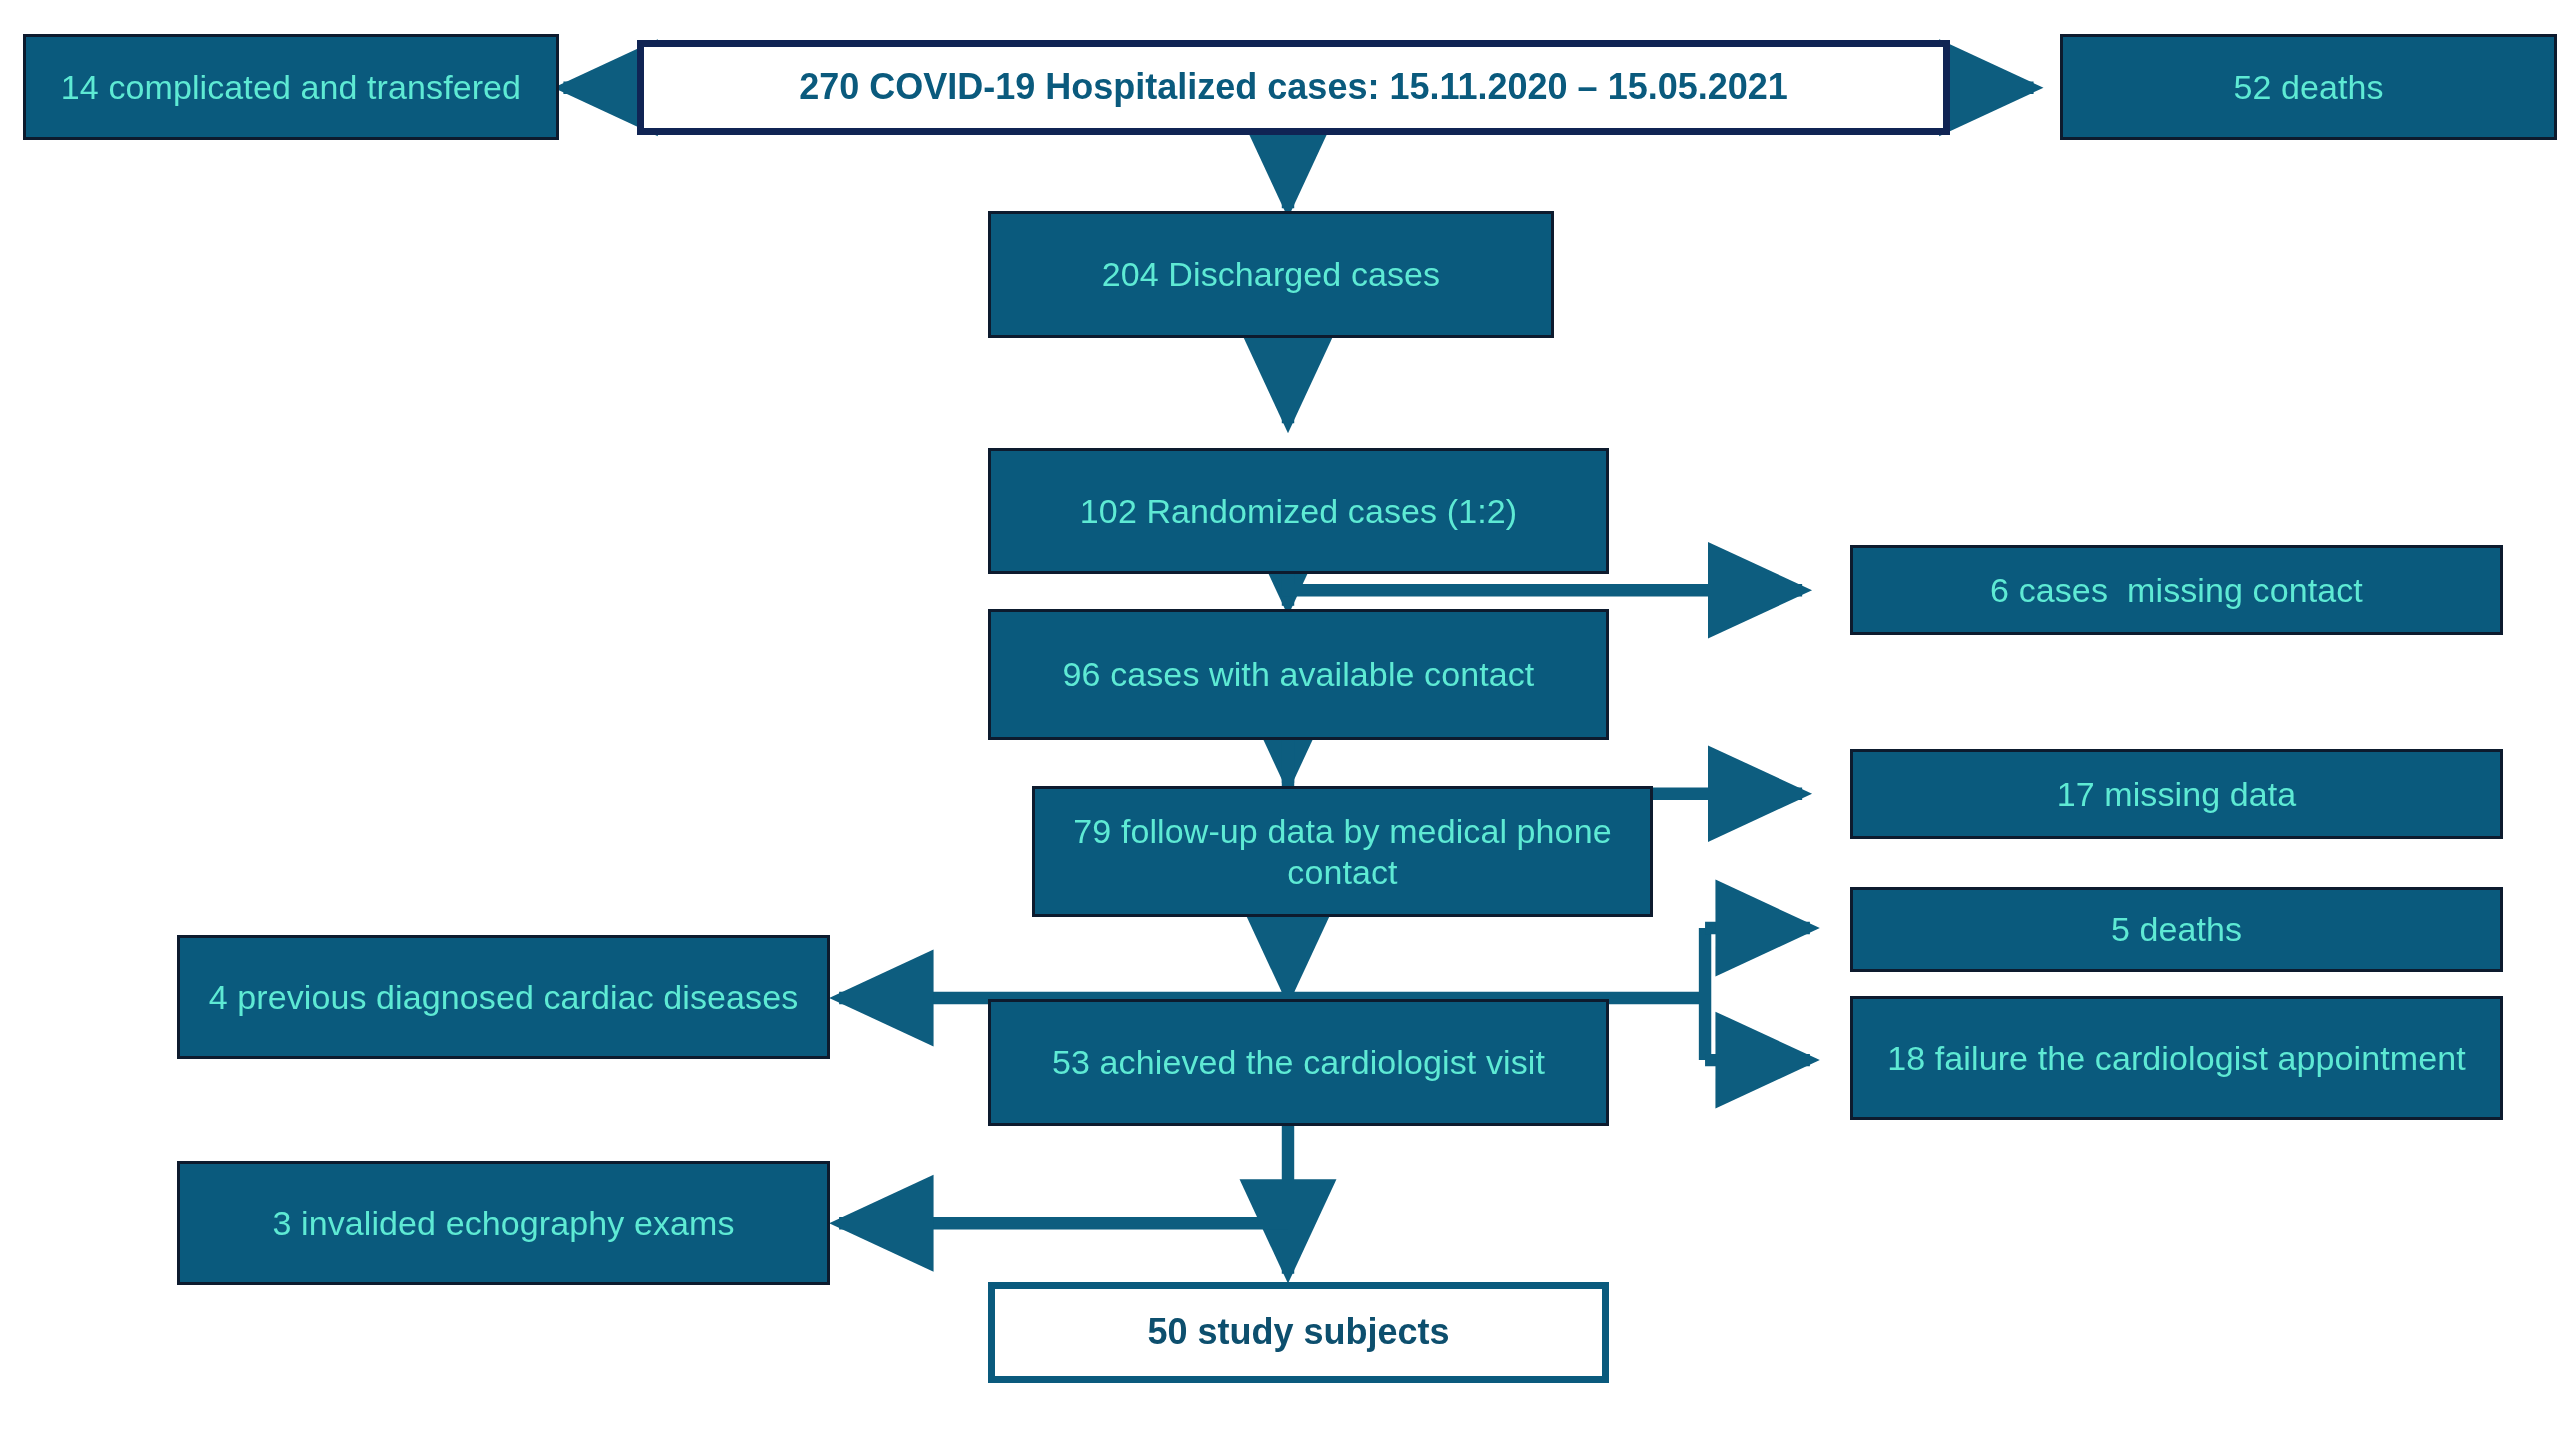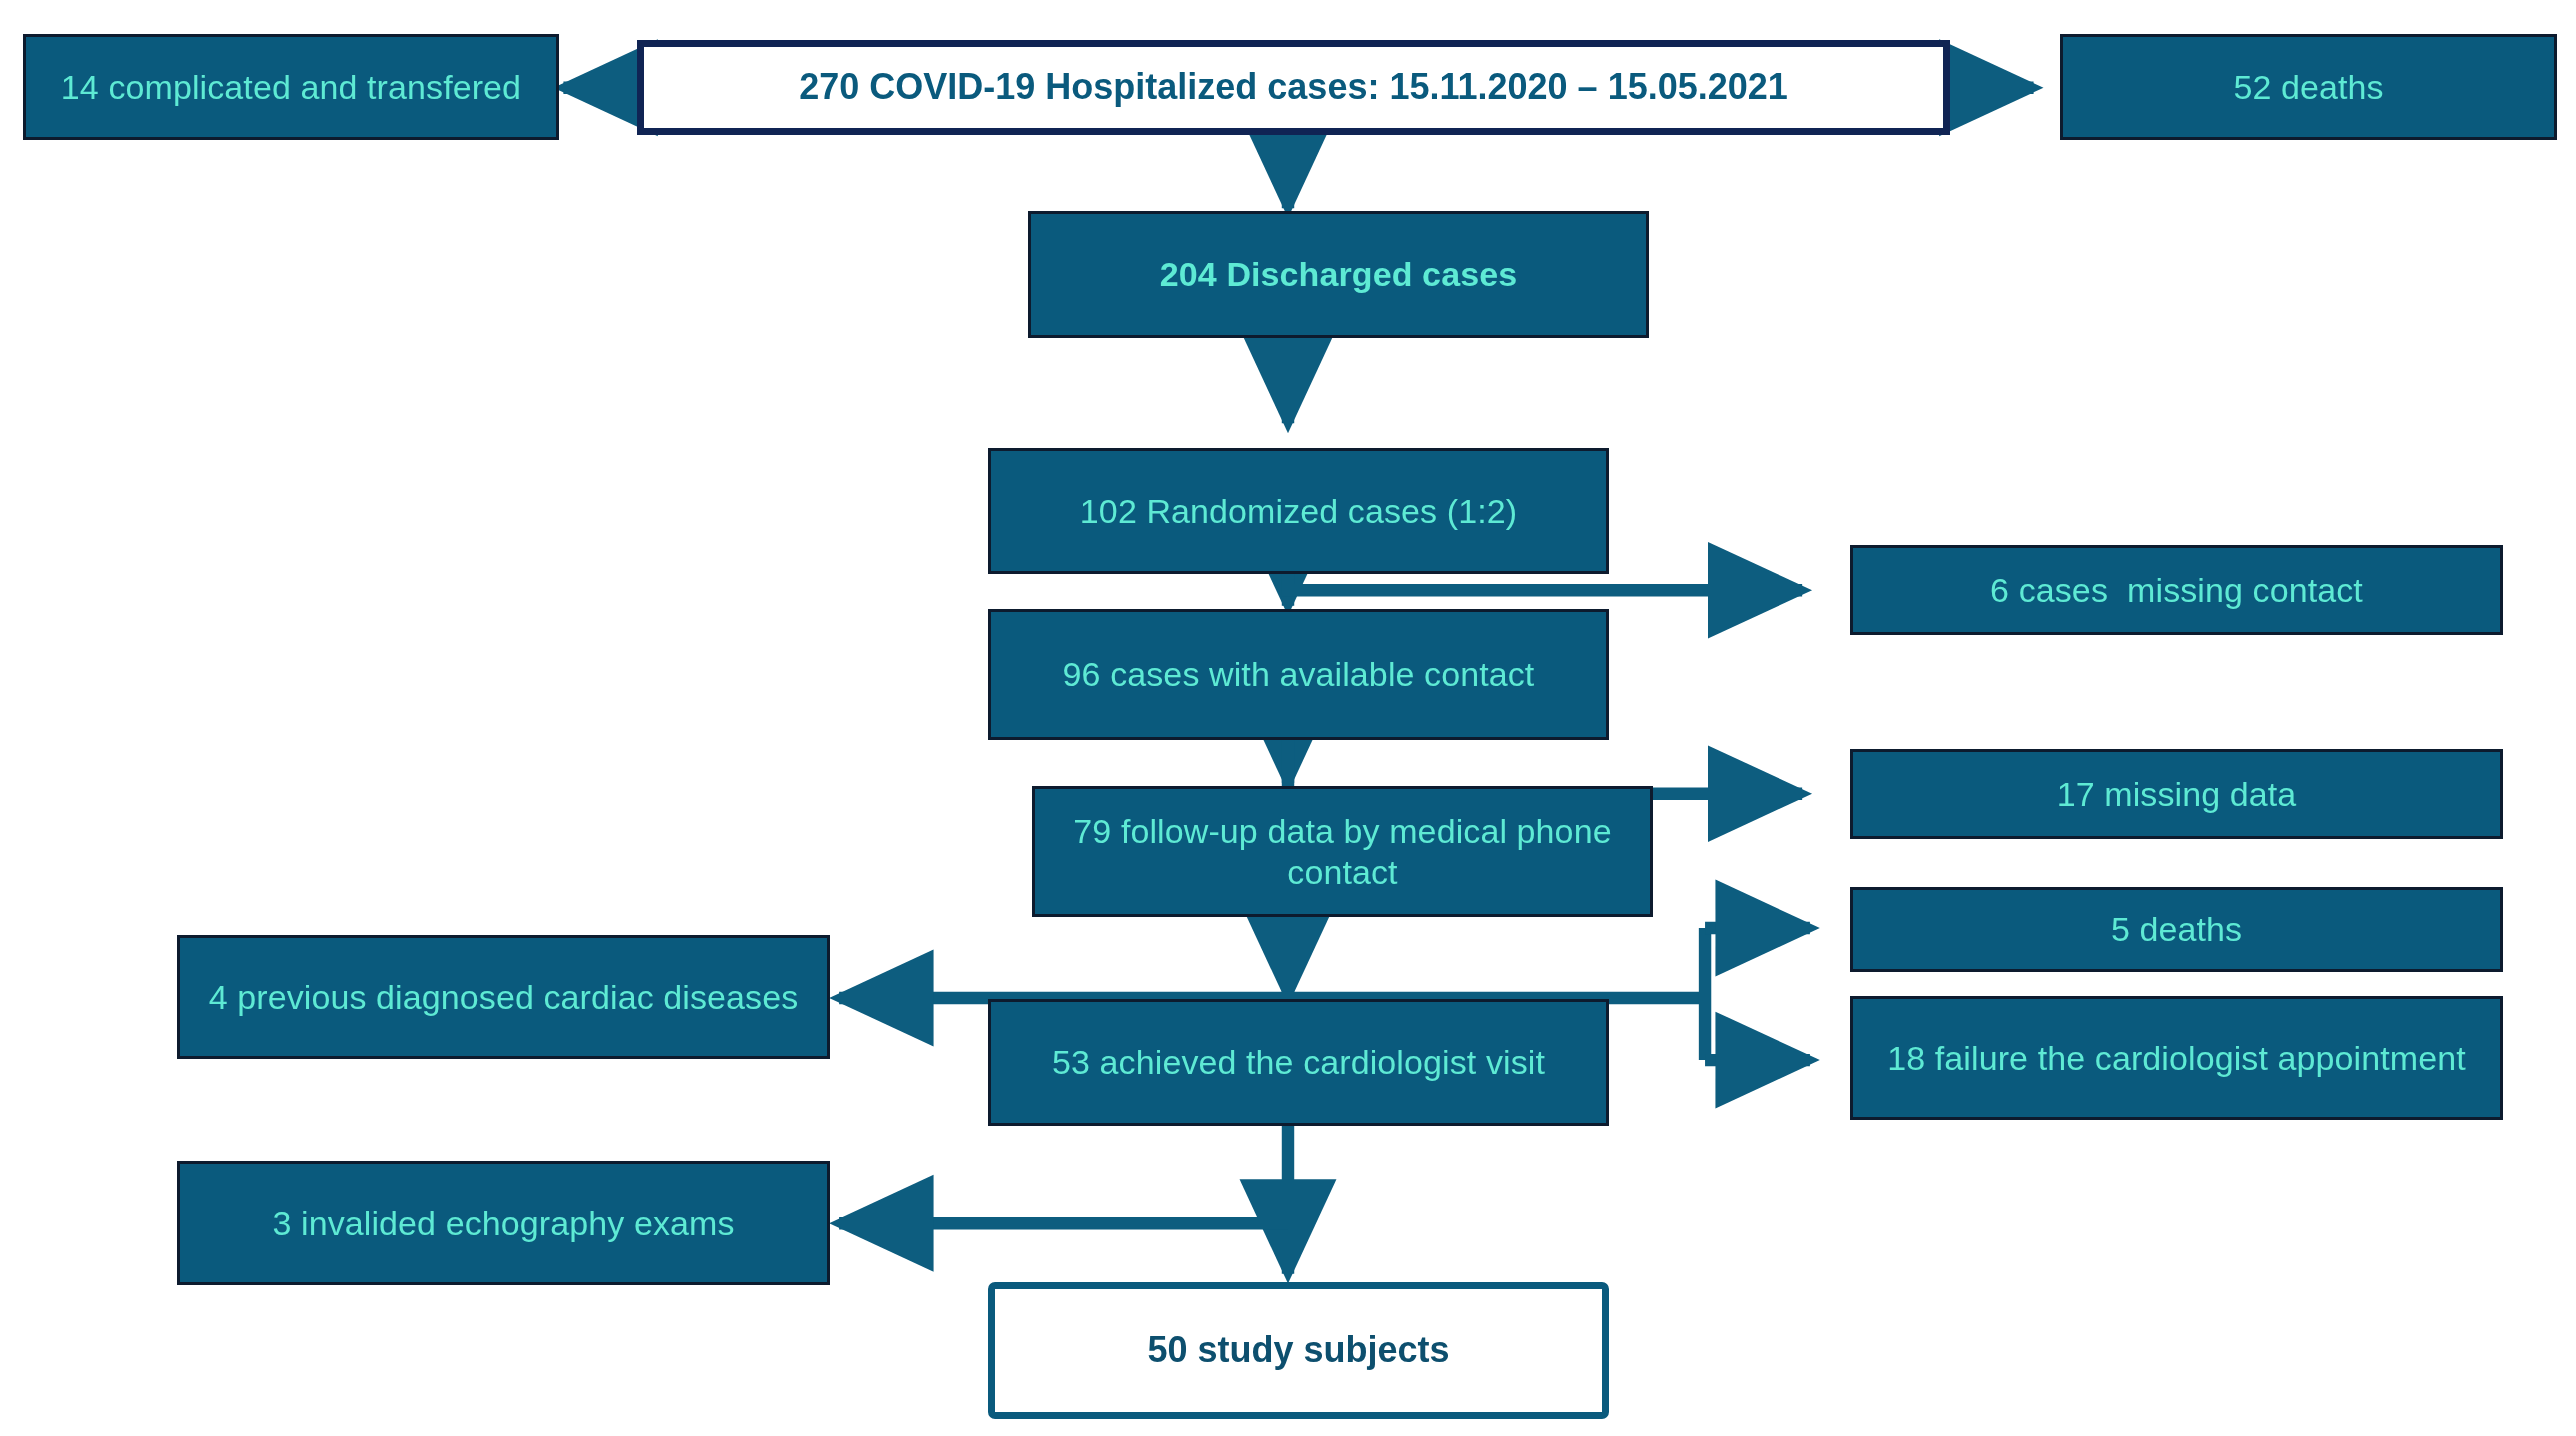--- a/index.html
+++ b/index.html
@@ -110,21 +110,21 @@
   </div>
 
   <div class="node filled" style="left:23px; top:34px; width:536px; height:106px;">
     <span class="txt">14 complicated and transfered</span>
   </div>
 
   <div class="node filled" style="left:2060px; top:34px; width:497px; height:106px;">
     <span class="txt">52 deaths</span>
   </div>
 
-  <div class="node filled" style="left:1028px; top:211px; width:621px; height:127px;font-weight:bold;">
+  <div class="node filled" style="left:988px; top:211px; width:566px; height:127px;">
     <span class="txt">204 Discharged cases</span>
   </div>
 
   <div class="node filled" style="left:988px; top:448px; width:621px; height:126px;">
     <span class="txt">102 Randomized cases (1:2)</span>
   </div>
 
   <div class="node filled" style="left:1850px; top:545px; width:653px; height:90px;">
     <span class="txt">6 cases  missing contact</span>
   </div>
@@ -154,18 +154,18 @@
   </div>
 
   <div class="node filled" style="left:988px; top:999px; width:621px; height:127px;">
     <span class="txt">53 achieved the cardiologist visit</span>
   </div>
 
   <div class="node filled" style="left:177px; top:1161px; width:653px; height:124px;">
     <span class="txt">3 invalided echography exams</span>
   </div>
 
-  <div class="node outline-teal" style="left:988px; top:1282px; width:621px; height:137px;border-radius:7px;">
+  <div class="node outline-teal" style="left:988px; top:1282px; width:621px; height:101px;">
     <span class="txt">50 study subjects</span>
   </div>
 
 </div>
 
 
 </body></html>

